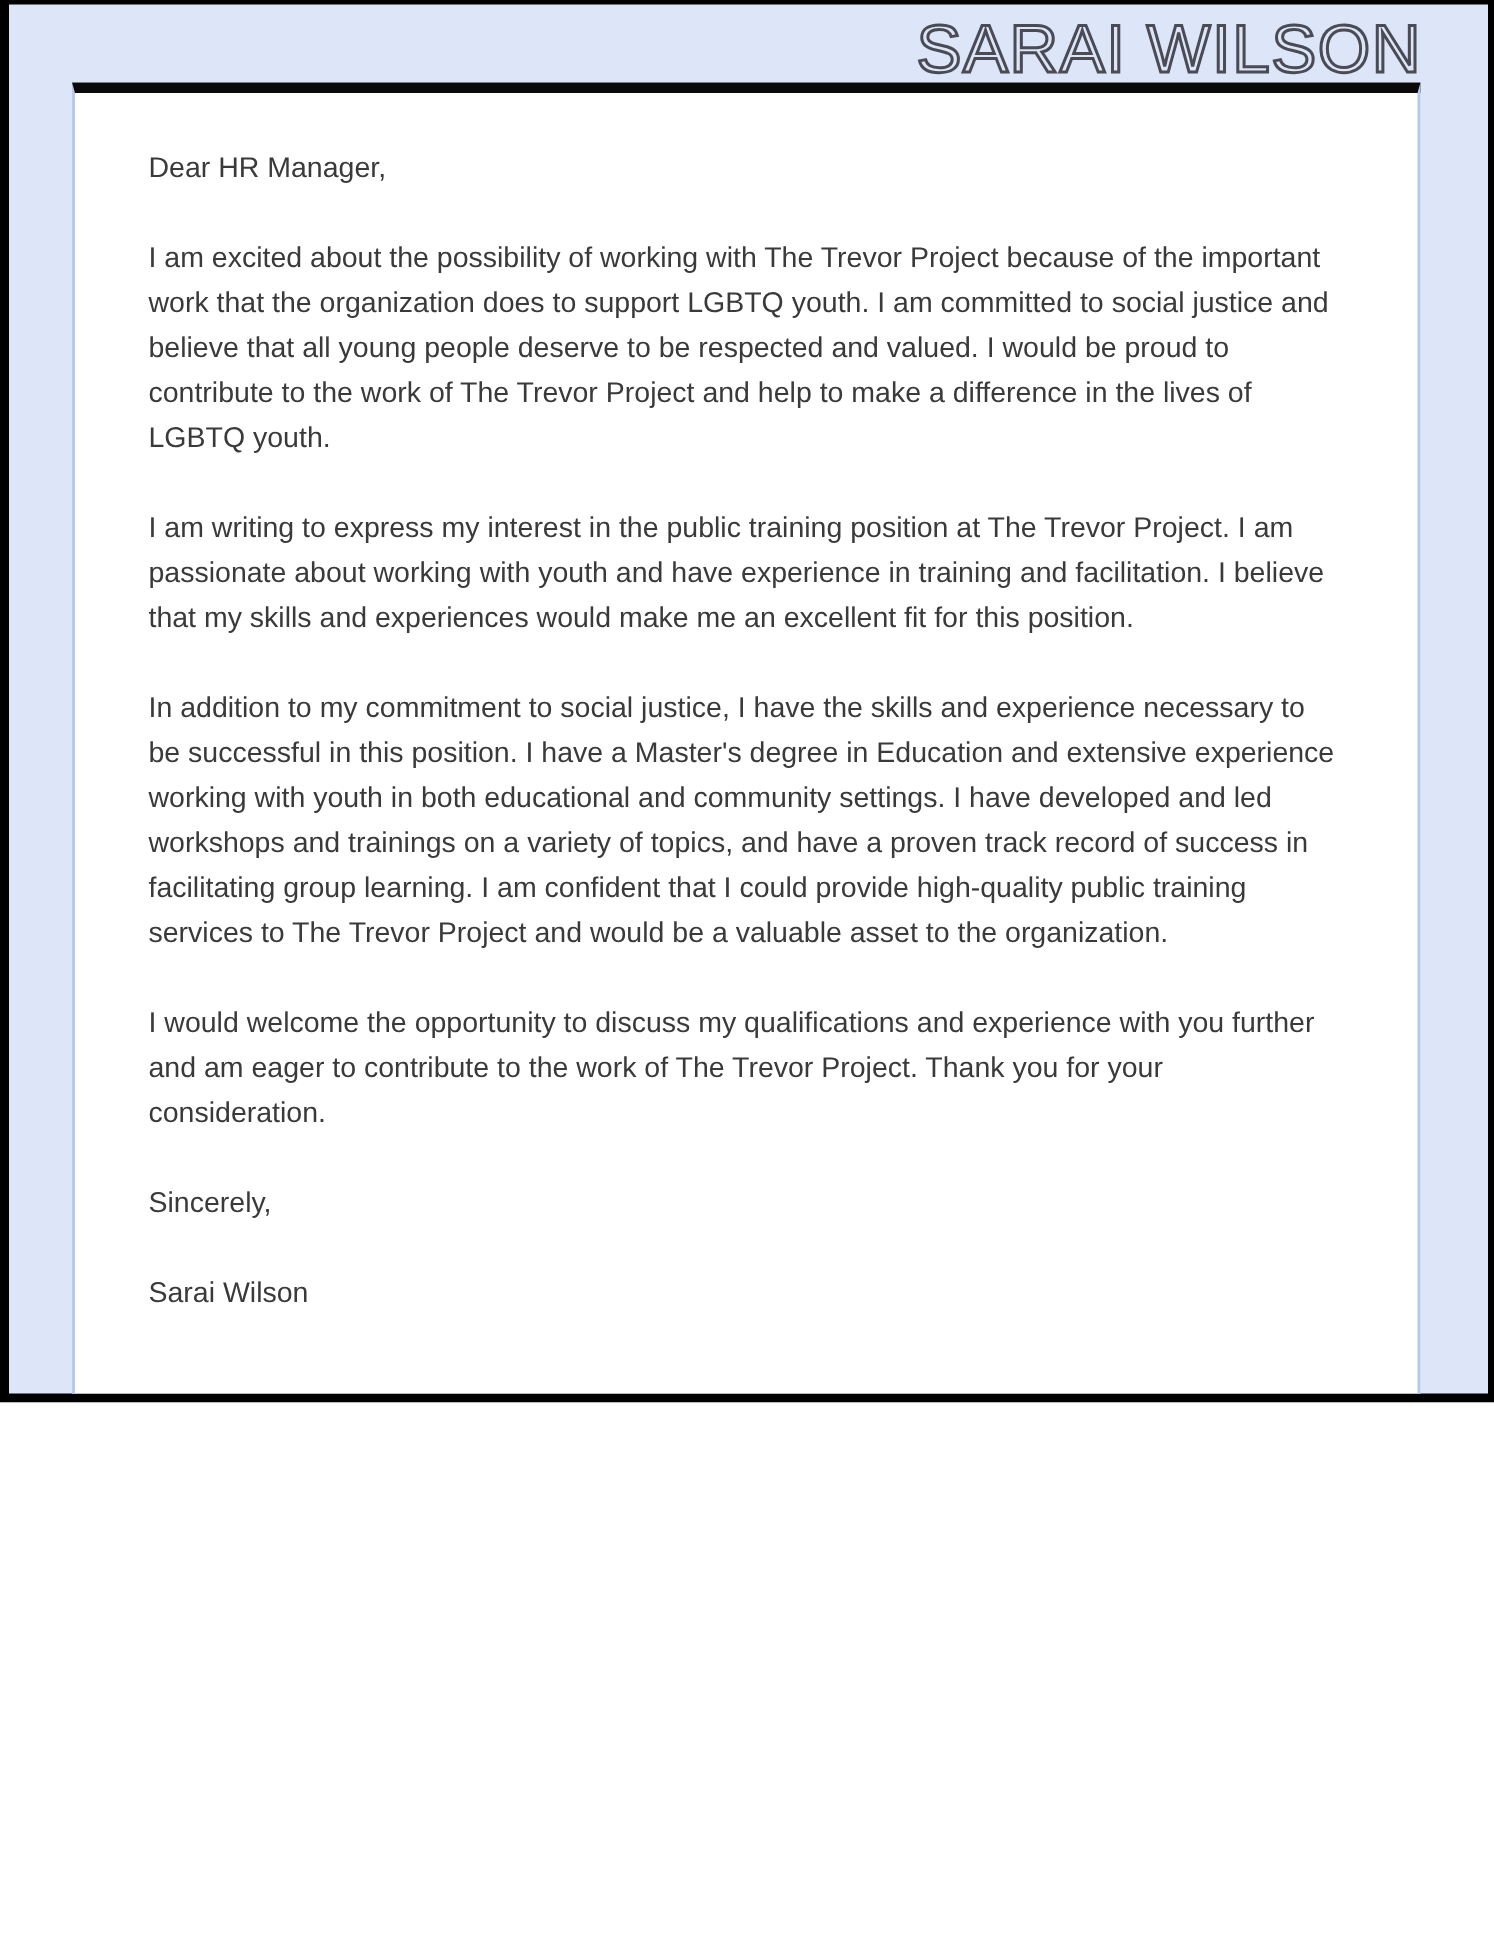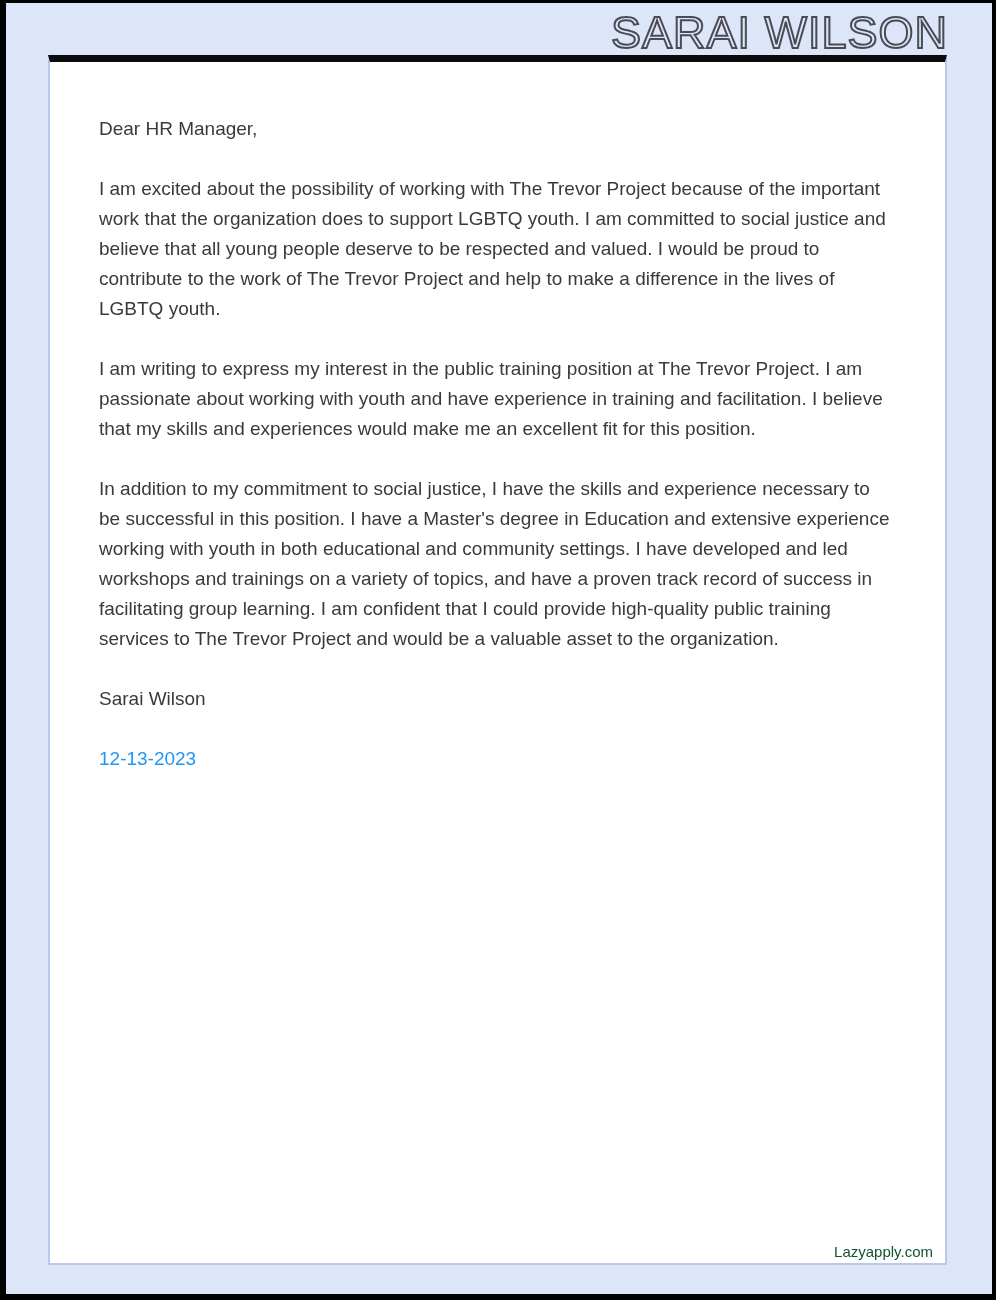--- a/index.html
+++ b/index.html
@@ -4,21 +4,21 @@
 <style>
   html, body {
     margin: 0;
     padding: 0;
     background: #ffffff;
     font-family: "Liberation Sans", sans-serif;
   }
   .page {
     position: relative;
     width: 996px;
-    height: 1300px;
+    height: 935px;
     box-sizing: border-box;
     background: #dce6f8;
     border-top: 3px solid #000000;
     border-right: 4px solid #000000;
     border-bottom: 6px solid #000000;
     border-left: 6px solid #000000;
     overflow: hidden;
   }
   .brand-name {
     position: absolute;
@@ -37,21 +37,21 @@
     left: 42px;
     top: 52px;
     width: 899px;
     height: 1210px;
     box-sizing: border-box;
     background: #ffffff;
     border-top: 7px solid #0a0a0a;
     border-left: 2px solid #b9c8ec;
     border-right: 2px solid #b9c8ec;
     border-bottom: 2px solid #b9c8ec;
-    padding: 52px 50px 0 49px;
+    padding: 36px 50px 0 49px;
   }
   .sheet p {
     margin: 30px 0;
     font-size: 19px;
     line-height: 30px;
     color: #3a3a3a;
   }
   .sheet p.salutation { margin-top: 0; }
   .sheet p.date-line {
     margin-top: 10px;
@@ -80,24 +80,23 @@
   <div class="sheet">
 
     <p class="salutation">Dear HR Manager,</p>
 
     <p>I am excited about the possibility of working with The Trevor Project because of the important work that the organization does to support LGBTQ youth. I am committed to social justice and believe that all young people deserve to be respected and valued. I would be proud to contribute to the work of The Trevor Project and help to make a difference in the lives of LGBTQ youth.</p>
 
     <p>I am writing to express my interest in the public training position at The Trevor Project. I am passionate about working with youth and have experience in training and facilitation. I believe that my skills and experiences would make me an excellent fit for this position.</p>
 
     <p>In addition to my commitment to social justice, I have the skills and experience necessary to be successful in this position. I have a Master's degree in Education and extensive experience working with youth in both educational and community settings. I have developed and led workshops and trainings on a variety of topics, and have a proven track record of success in facilitating group learning. I am confident that I could provide high-quality public training services to The Trevor Project and would be a valuable asset to the organization.</p>
 
+    <p>I would welcome the opportunity to discuss my qualifications and experience with you further and am eager to contribute to the work of The Trevor Project. Thank you for your consideration.</p>
 
+    <p>Sincerely,</p>
 
     <p>Sarai Wilson</p>
 
-    <p class="date-line">
-      <span class="date-link">12-13-2023</span>
-    </p>
 
     <div class="watermark">Lazyapply.com</div>
   </div>
 
 </div>
 
 </body></html>

